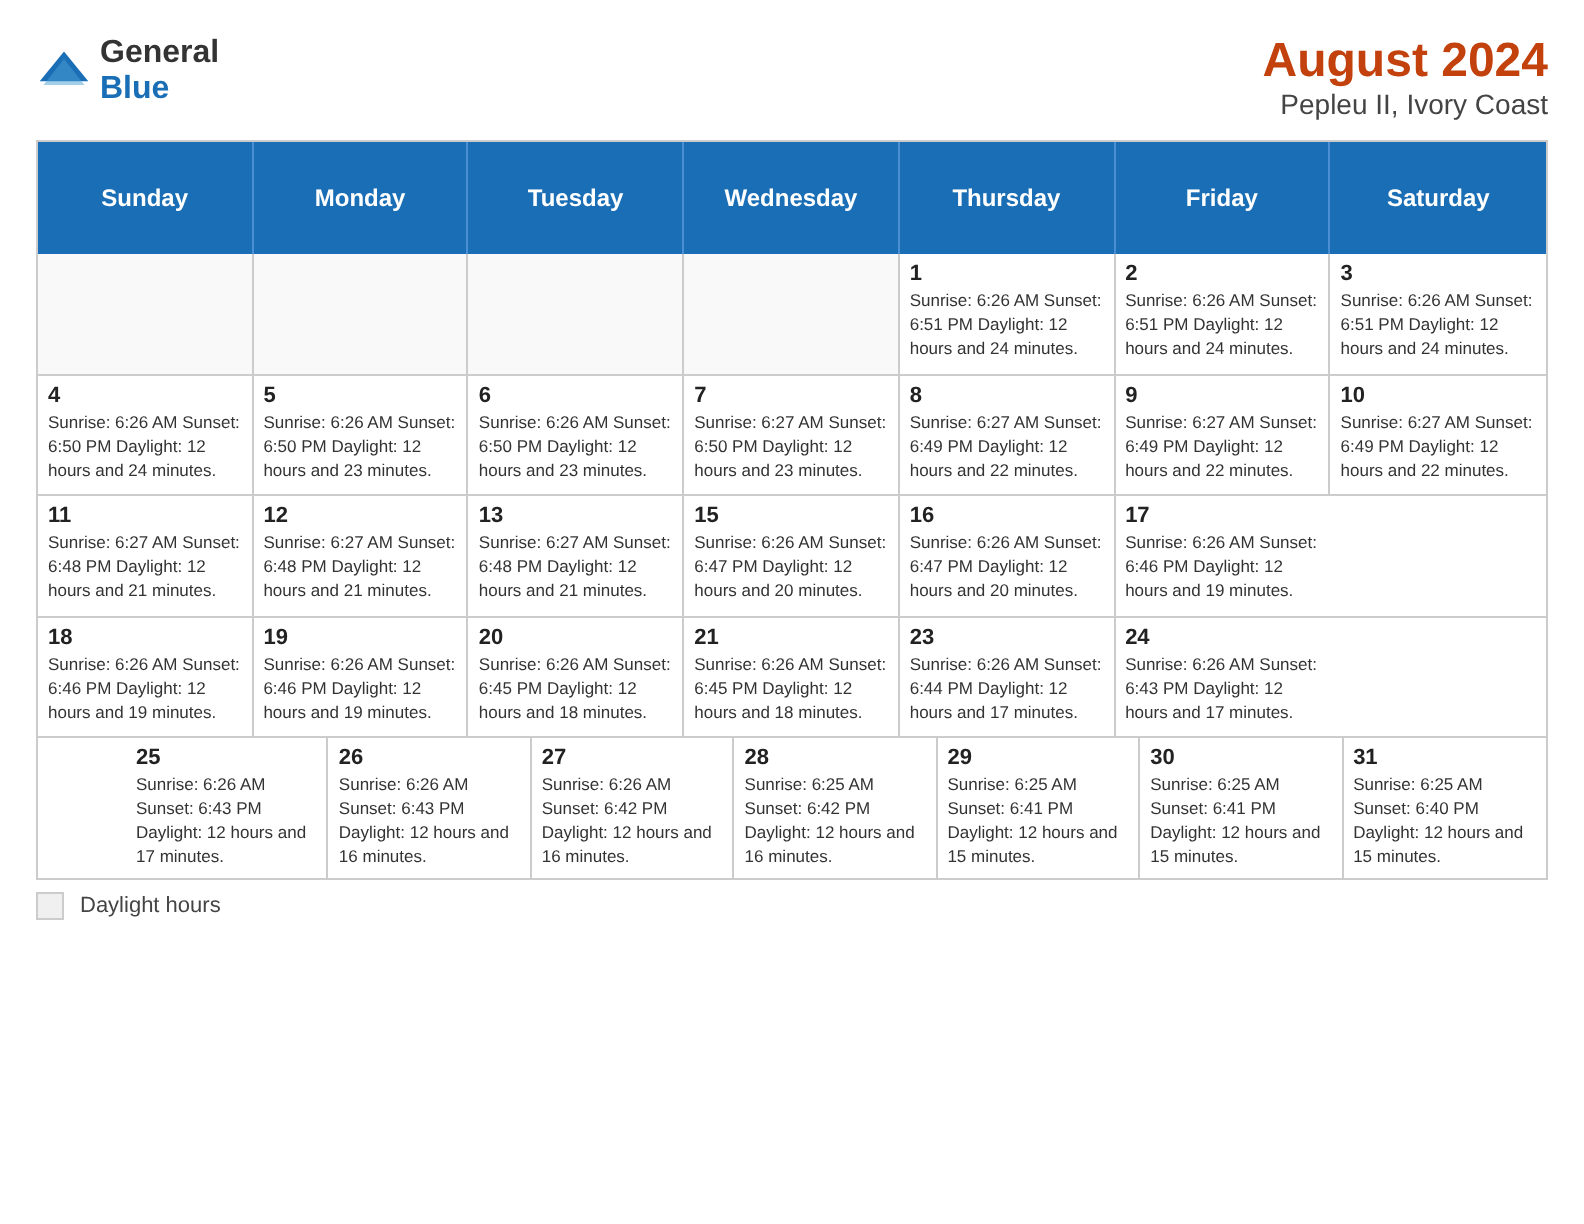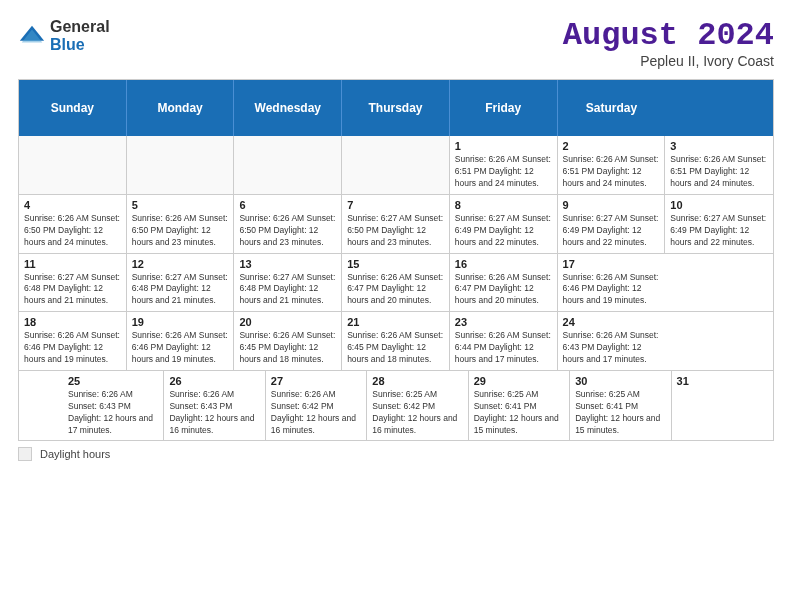--- a/index.html
+++ b/index.html
@@ -44,25 +44,24 @@
       color: #1a6eb5;
     }
     .logo-icon {
       width: 28px;
       height: 28px;
     }
     .title-block {
       text-align: right;
     }
     .main-title {
-      font-size: 32px;
-      font-weight: bold;
-      color: #4c1d95;
+      font-size: 24px;
+      font-weight: bold;
+      color: #c2410c;
       line-height: 1.1;
-      font-family: Liberation Mono, monospace;
     }
     .subtitle {
       font-size: 14px;
       color: #444;
     }
     .calendar {
       flex: 1;
       display: flex;
       flex-direction: column;
       border: 1px solid #ccc;
@@ -151,20 +150,21 @@
     <div class="title-block">
       <div class="main-title">August 2024</div>
       <div class="subtitle">Pepleu II, Ivory Coast</div>
     </div>
   </div>
 
   <div class="calendar">
     <div class="cal-header-row">
     <div class="cal-header-cell">Sunday</div>
         <div class="cal-header-cell">Monday</div>
+        <div class="cal-header-cell">Tuesday</div>
         <div class="cal-header-cell">Wednesday</div>
         <div class="cal-header-cell">Thursday</div>
         <div class="cal-header-cell">Friday</div>
         <div class="cal-header-cell">Saturday</div>
       </div>
     <div class="cal-body">
     <div class="cal-week">
           <div class="cal-cell empty"></div>
           <div class="cal-cell empty"></div>
           <div class="cal-cell empty"></div>
@@ -368,20 +368,24 @@
           </div>
           <div class="cal-cell">
             <div class="day-num">30</div>
             <div class="day-info">Sunrise: 6:25 AM
 Sunset: 6:41 PM
 Daylight: 12 hours
 and 15 minutes.</div>
           </div>
           <div class="cal-cell">
             <div class="day-num">31</div>
+            <div class="day-info">Sunrise: 6:25 AM
+Sunset: 6:40 PM
+Daylight: 12 hours
+and 15 minutes.</div>
           </div>
         </div>
       </div>
   </div>
 
   <div class="footer">
     <div class="footer-box"></div>
     <span class="footer-text">Daylight hours</span>
   </div>
 </div>

